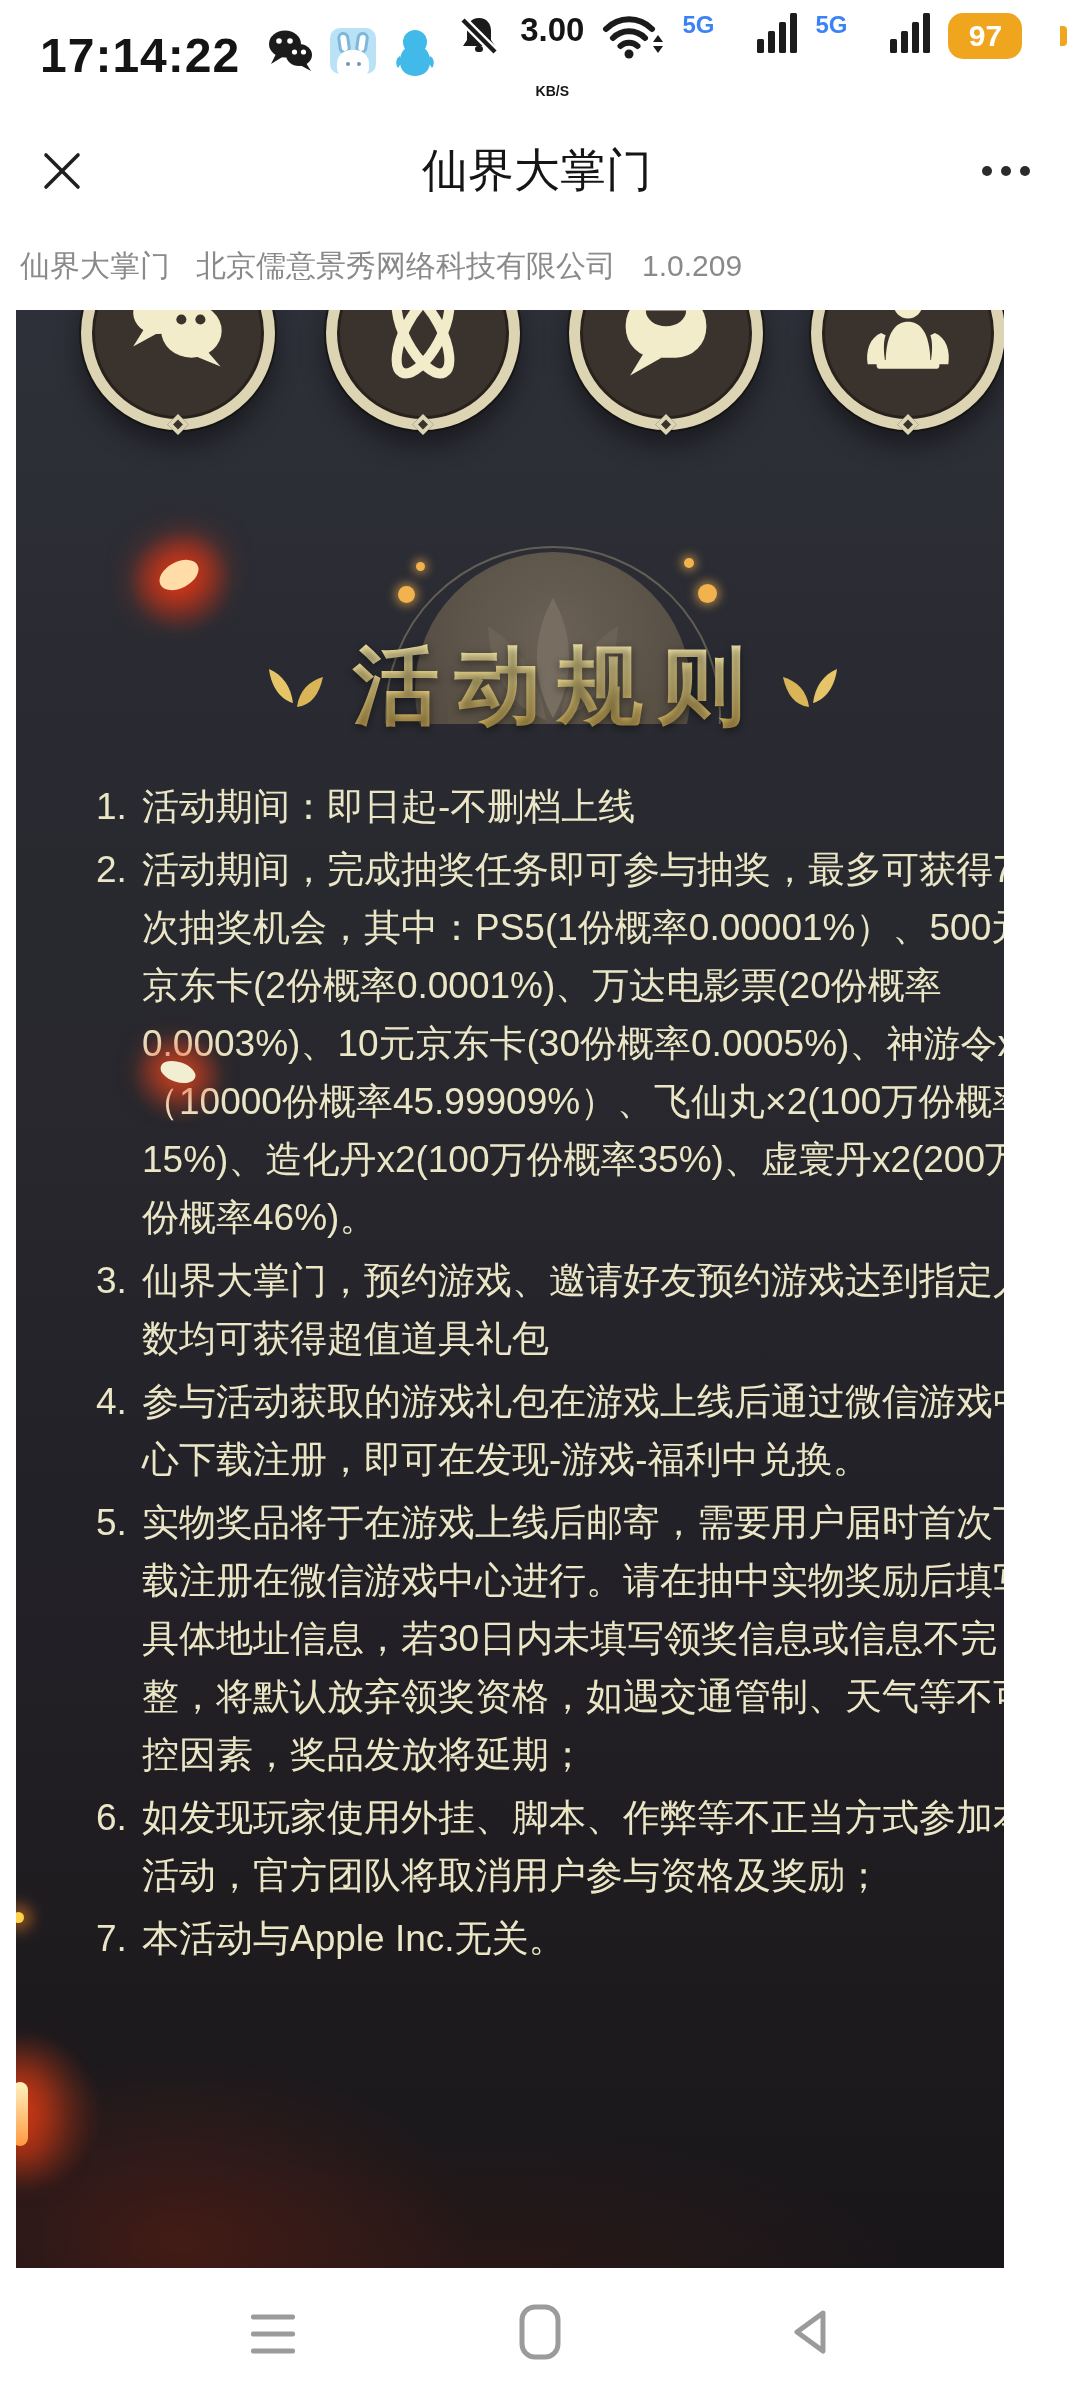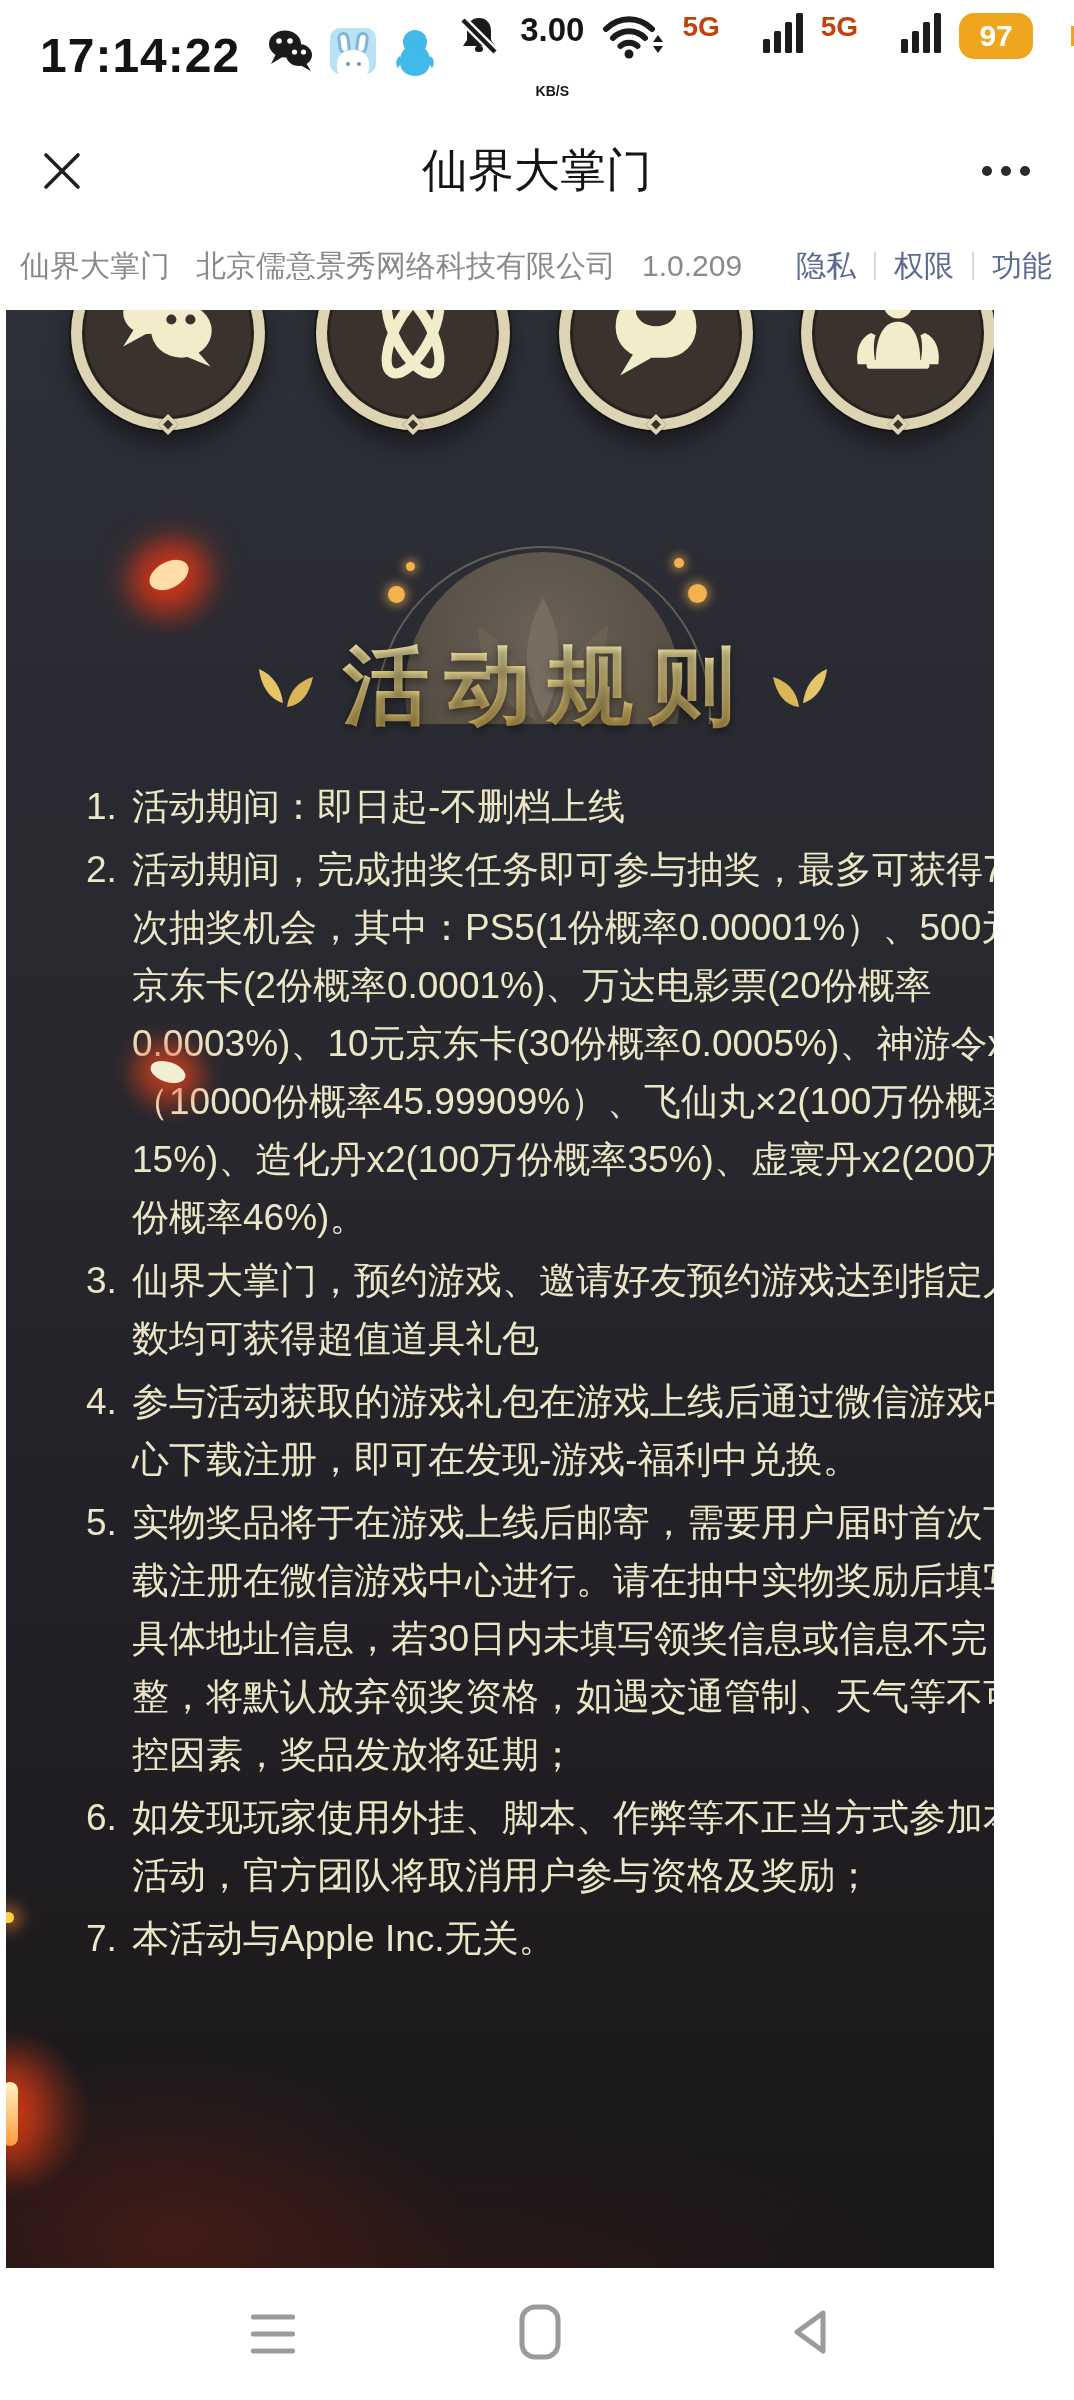--- a/index.html
+++ b/index.html
@@ -21,21 +21,21 @@
   .app-sq .ear.l { left:8px; transform:rotate(-8deg); }
   .app-sq .ear.r { right:8px; transform:rotate(8deg); }
   .app-sq .face { position:absolute; left:7px; top:22px; width:32px; height:28px; background:#fff; border-radius:14px 14px 10px 10px; }
   .app-sq .eye { position:absolute; width:4px; height:4px; border-radius:50%; background:#6d99b5; top:34px; }
   .app-sq .eye.l { left:16px; } .app-sq .eye.r { left:27px; }
   .sb-right > * { margin-left:18px;gap:36px; }
   .speed { display:flex; flex-direction:column; align-items:center; line-height:1; color:#151515; }
   .speed .v { font-size:33px; font-weight:700; }
   .speed .u { font-size:14px; font-weight:700; margin-top:2px; }
   .sig { display:flex; align-items:flex-end; }
-  .sig .lbl { font-size:28px; font-weight:700; color:#c2410c; line-height:1; align-self:flex-start; margin-right:3px; }
+  .sig .lbl { font-size:24px; font-weight:700; color:#3b82f6; line-height:1; align-self:flex-start; margin-right:3px; }
   .bars { display:flex; align-items:flex-end; }
   .bars i { display:block; width:7px; background:#1c1c1c; border-radius:1.5px; margin-left:4px; }
   .bars i:nth-child(1){height:14px;} .bars i:nth-child(2){height:22px;}
   .bars i:nth-child(3){height:31px;} .bars i:nth-child(4){height:40px;}
   .battery { display:flex; align-items:center; }
   .bat-body { width:74px; height:46px; border-radius:15px; background:#f0a51e; color:#fff;
     font-size:30px; font-weight:700; display:flex; align-items:center; justify-content:center; }
   .bat-nub { width:7px; height:20px; background:#f0a51e; border-radius:0 4px 4px 0; margin-left:2px; }
 
   
@@ -49,21 +49,21 @@
   
   .info-bar { position:absolute; top:232px; left:0; width:1074px; height:78px; background:#fff;
     display:flex; align-items:center; justify-content:space-between; padding:0 20px 10px 20px; }
   .info-left { display:flex; align-items:center; color:#8a8a8a; font-size:30px; }
   .info-left span { margin-right:26px; }
   .info-right { display:flex; align-items:center; font-size:30px; color:#5b6b92; }
   .info-right .lnk { padding:0 2px; }
   .info-right .div { width:2px; height:28px; background:#d9d9d9; margin:0 16px; }
 
   
-  .content { position:absolute; top:310px; left:6px; width:988px; height:1958px; overflow:hidden;
+  .content { position:absolute; top:310px; left:16px; width:988px; height:1958px; overflow:hidden;
     background:
       radial-gradient(circle at 165px 272px, rgba(225,45,15,.50), rgba(225,45,15,0) 52px),
       radial-gradient(circle at 162px 768px, rgba(220,60,25,.40), rgba(220,60,25,0) 46px),
       radial-gradient(circle at 6px 1802px, rgba(235,70,20,.55), rgba(235,70,20,0) 80px),
       radial-gradient(ellipse 300px 180px at 160px 1930px, rgba(125,34,16,.40), rgba(125,34,16,0) 100%),
       radial-gradient(ellipse 420px 160px at 480px 1985px, rgba(90,30,15,.28), rgba(90,30,15,0) 100%),
       linear-gradient(180deg,#2e3039 0%,#2a2b32 18%,#27272d 42%,#232128 62%,#1f1c20 82%,#191619 100%);
   }
 
   
@@ -223,27 +223,20 @@
       <i></i>
     </span>
 </div>
 
 <div class="info-bar">
   <div class="info-left">
     <span>仙界大掌门</span>
     <span>北京儒意景秀网络科技有限公司</span>
     <span>1.0.209</span>
   </div>
-  <div class="info-right">
-    <span class="lnk">隐私</span>
-    <span class="div"></span>
-    <span class="lnk">权限</span>
-    <span class="div"></span>
-    <span class="lnk">功能</span>
-  </div>
 </div>
 
 <div class="content">
 
   <div class="badge b1">
     <svg viewBox="0 0 100 100">
       <ellipse cx="32" cy="32" rx="22" ry="19" fill="#f3ecca"></ellipse>
       <polygon points="20,46 10,62 32,50" fill="#f3ecca"></polygon>
       <ellipse cx="62" cy="48" rx="27" ry="24" fill="#f3ecca"></ellipse>
       <polygon points="76,66 88,80 64,70" fill="#f3ecca"></polygon>

